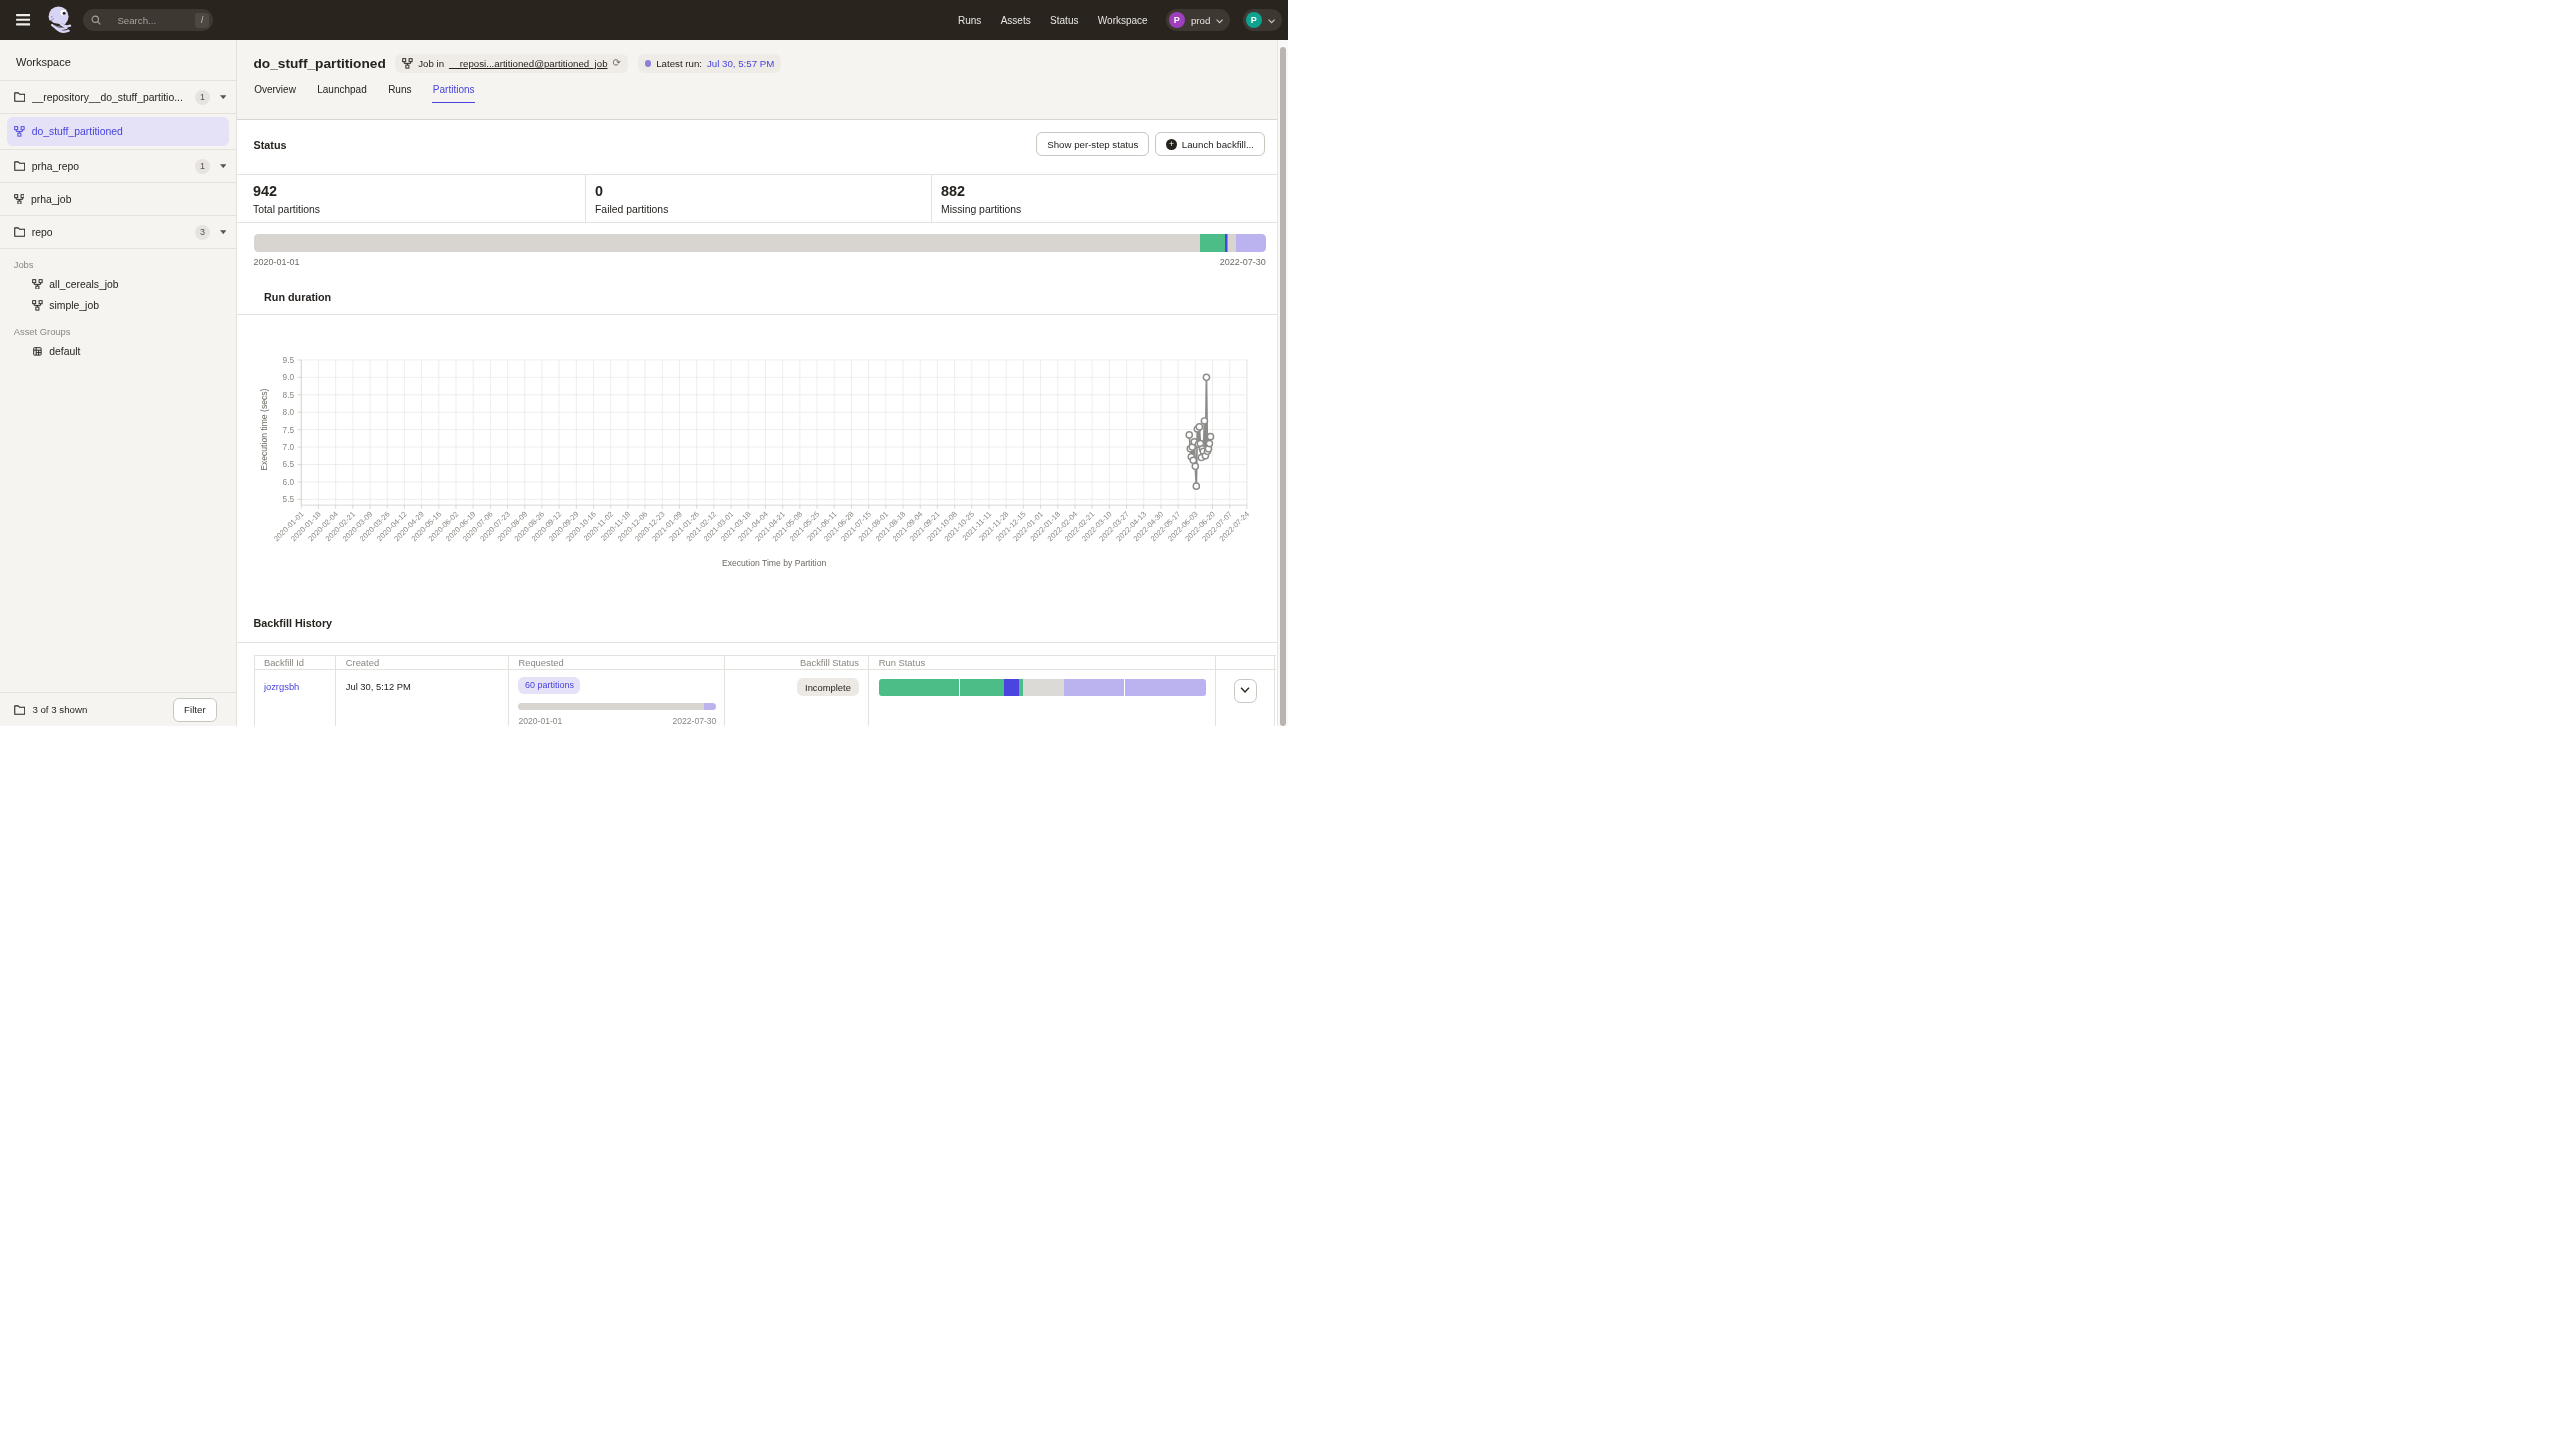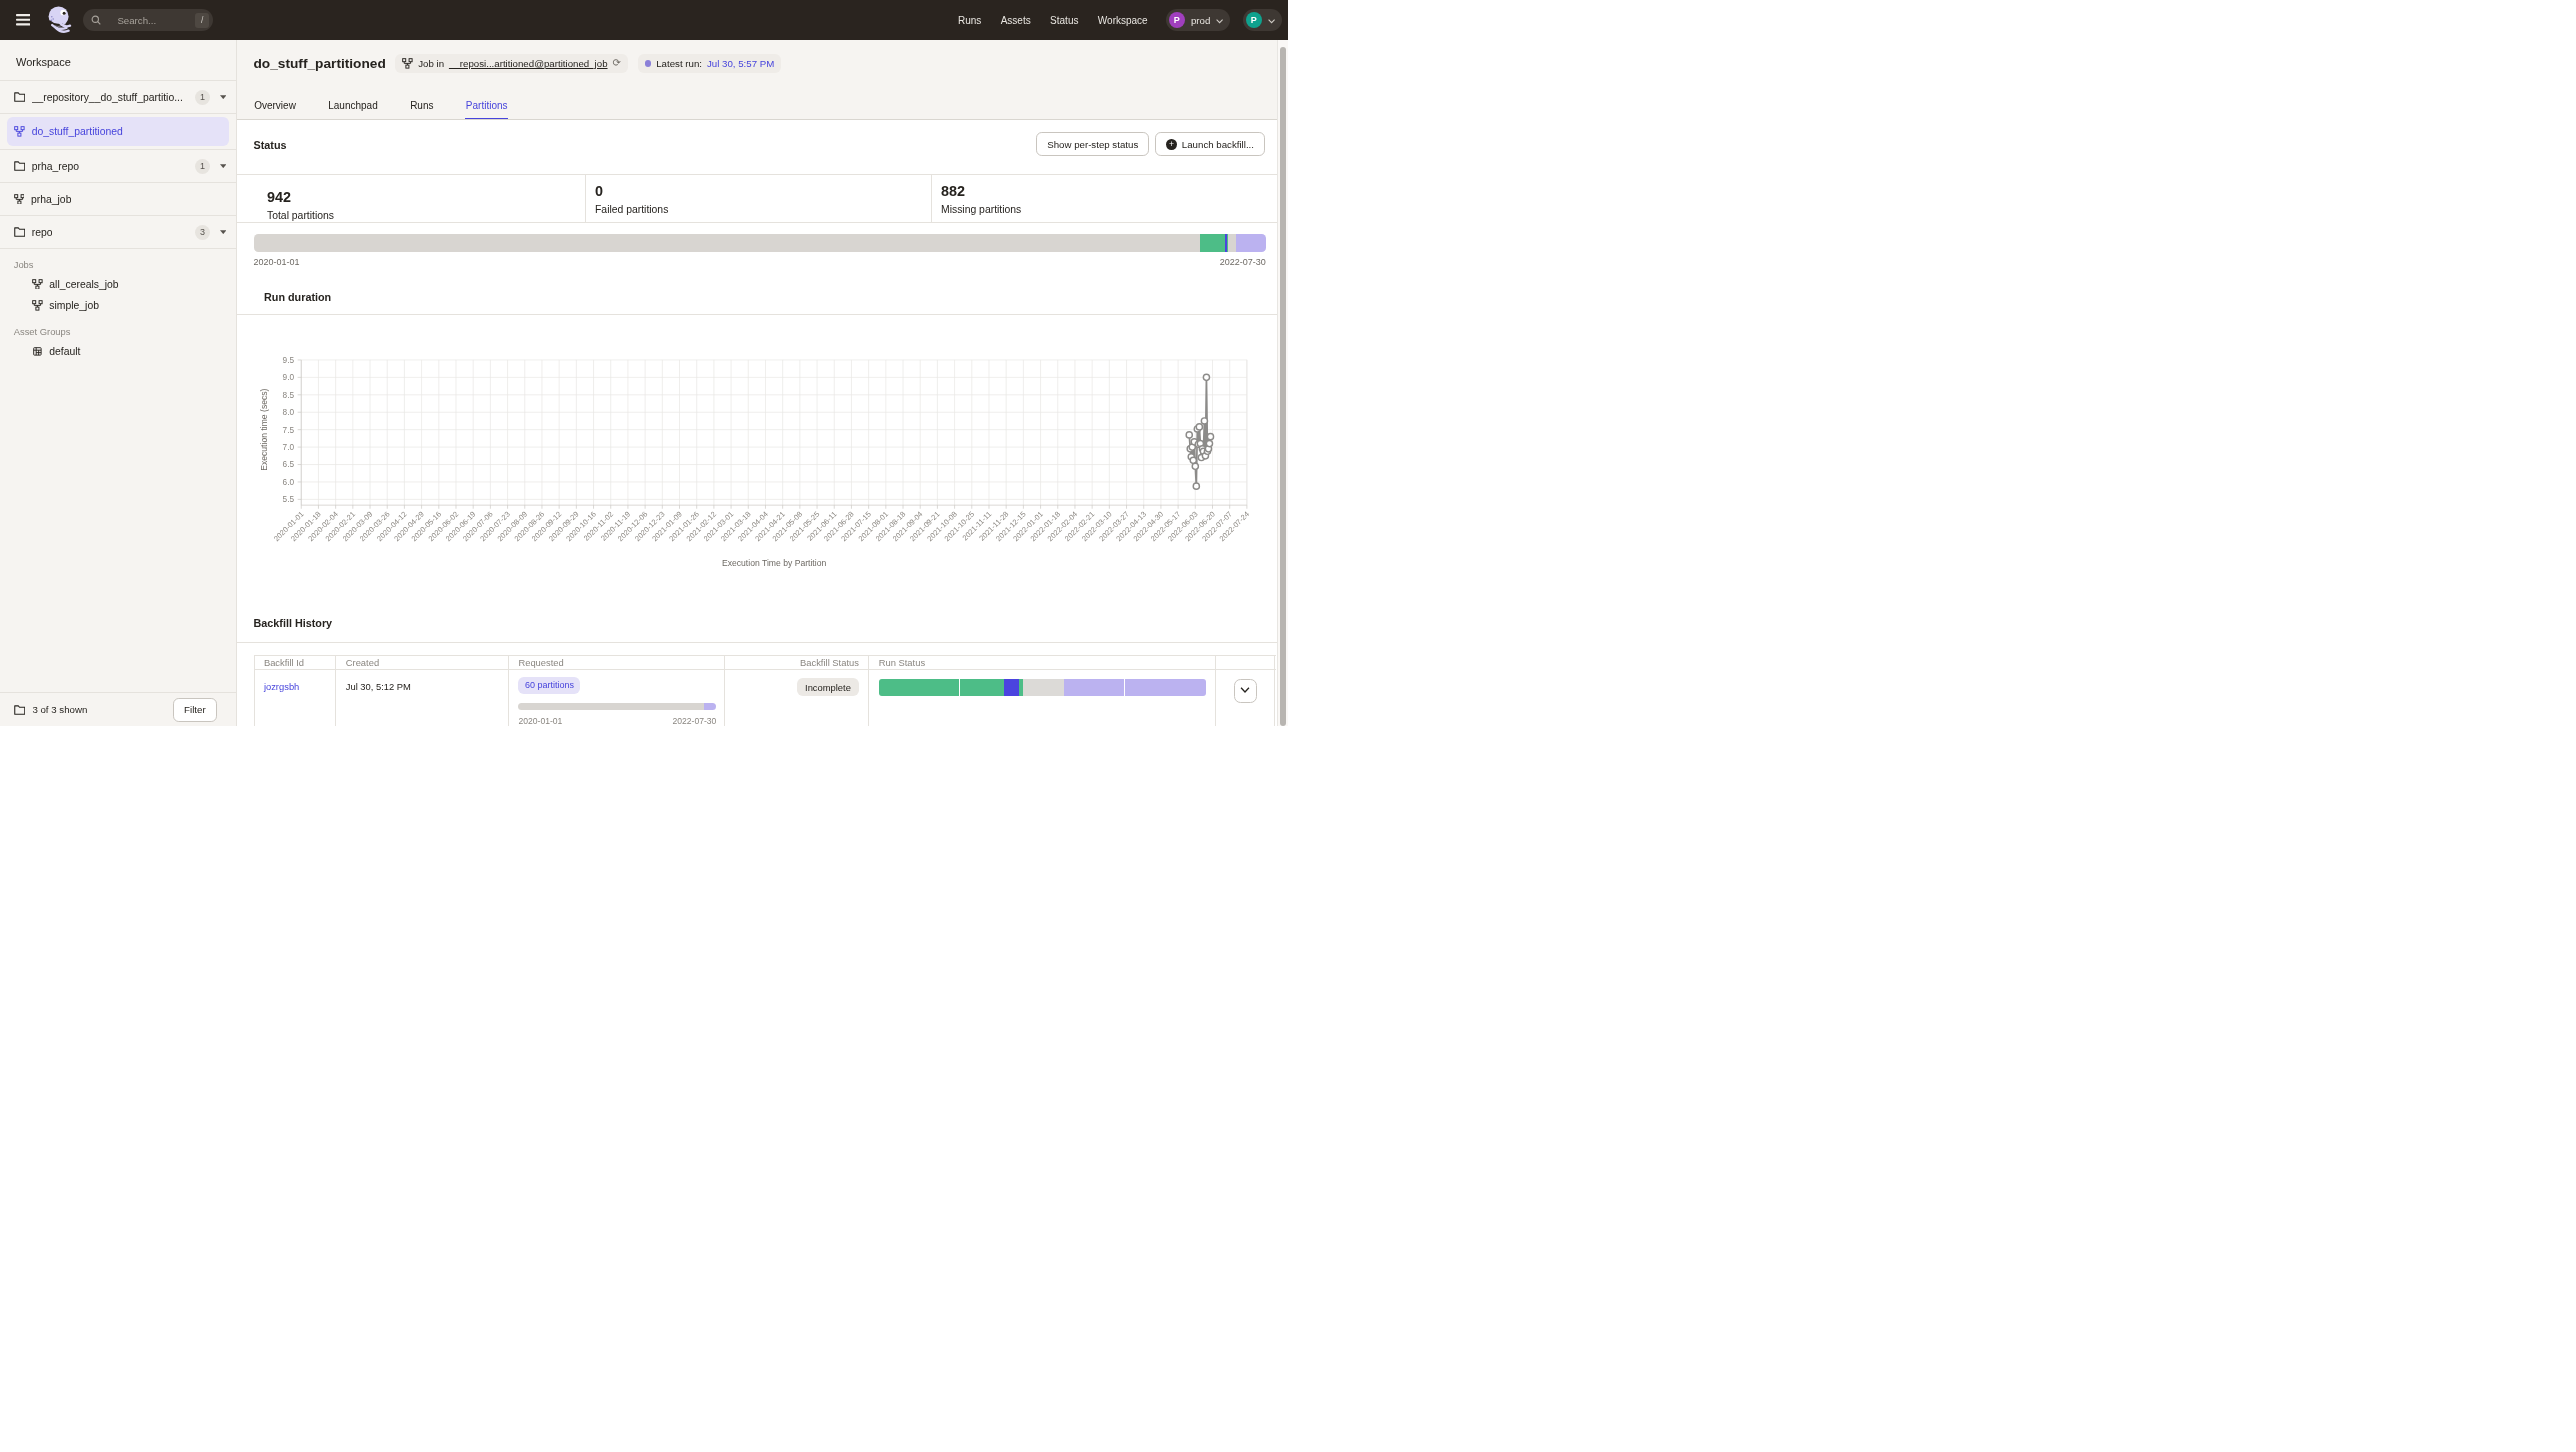--- a/index.html
+++ b/index.html
@@ -56,21 +56,21 @@
   
   .main{position:absolute;left:237px;top:40px;right:0;bottom:0;background:#fff}
   .main-header{position:absolute;left:0;top:0;right:0;height:80px;background:var(--bg);border-bottom:0.7px solid var(--border2)}
   .title-row{position:absolute;top:13.7px;left:16.5px;right:14.4px;display:flex;align-items:center;gap:9.4px}
   .title-row h1{font-size:13.7px;font-weight:700;white-space:nowrap}
   .badge{display:inline-flex;align-items:center;gap:5px;height:19.4px;padding:0 7.2px;background:#EFECE8;border-radius:5.8px;font-size:9.7px;white-space:nowrap}
   .dark-link{color:var(--text);text-decoration:underline;cursor:pointer}
   .accent-link{color:var(--accent);cursor:pointer;text-decoration:none}
   .refresh{color:var(--gray2);font-size:10px;cursor:pointer;line-height:1}
   .run-dot{width:6.5px;height:6.5px;border-radius:50%;background:#8B80D8;display:inline-block}
-  .tabs{position:absolute;bottom:0;left:16.5px;display:flex;gap:31px}
+  .tabs{position:absolute;bottom:16px;left:16.5px;display:flex;gap:20px}
   .tab{font-size:10px;padding:0 0.7px 7.2px;border-bottom:1.4px solid transparent;cursor:pointer}
   .tab.active{color:var(--accent);border-color:var(--accent)}
 
   .content{position:absolute;left:0;top:80px;right:11.5px;bottom:0;background:#fff;overflow:hidden}
   .hr{position:absolute;left:0;right:0;height:0.7px;background:var(--border)}
   h2.sec{font-size:10.8px;font-weight:700}
   .status-head{position:absolute;top:18.7px;left:16.5px}
   .head-buttons{position:absolute;top:12.2px;right:11.5px;display:flex;gap:5.8px}
   .plus-icon{width:10.8px;height:10.8px;border-radius:50%;background:var(--text);color:#fff;font-size:8.6px;line-height:10.8px;text-align:center;display:inline-block}
   .plus-icon::before{content:"+"}
@@ -340,21 +340,21 @@
     </div>
     <div class="head-buttons">
       <button class="btn">Show per-step status</button>
       <button class="btn">
         <span class="plus-icon"></span>
         <span>Launch backfill...</span>
       </button>
     </div>
     <div class="hr" style="top:54px"></div>
     <div class="stats" id="stats">
-        <div class="stat" style="left: 30px; margin-top: 6px;">
+        <div class="stat" style="left: 16px;">
           <div class="stat-value">942</div>
           <div class="stat-label">Total partitions</div>
         </div>
         <div class="stat" style="left: 358px;">
           <div class="stat-value">0</div>
           <div class="stat-label">Failed partitions</div>
         </div>
         <div class="stat" style="left: 704px;">
           <div class="stat-value">882</div>
           <div class="stat-label">Missing partitions</div>

